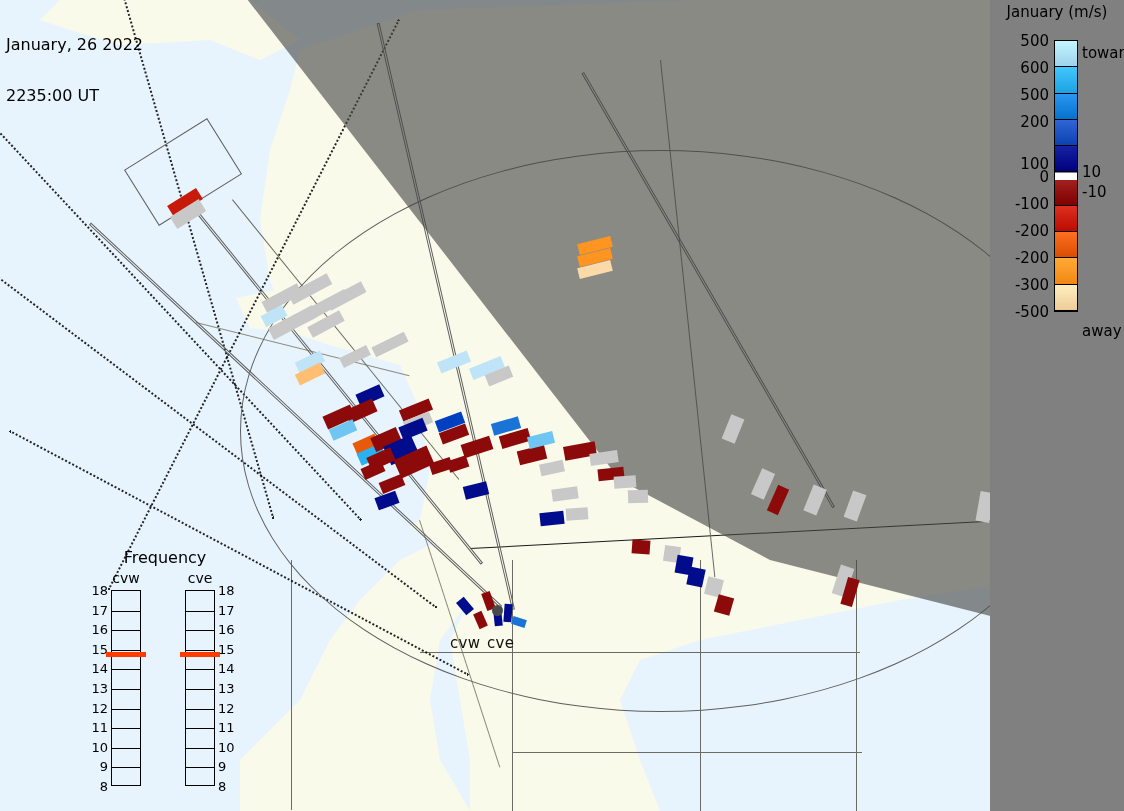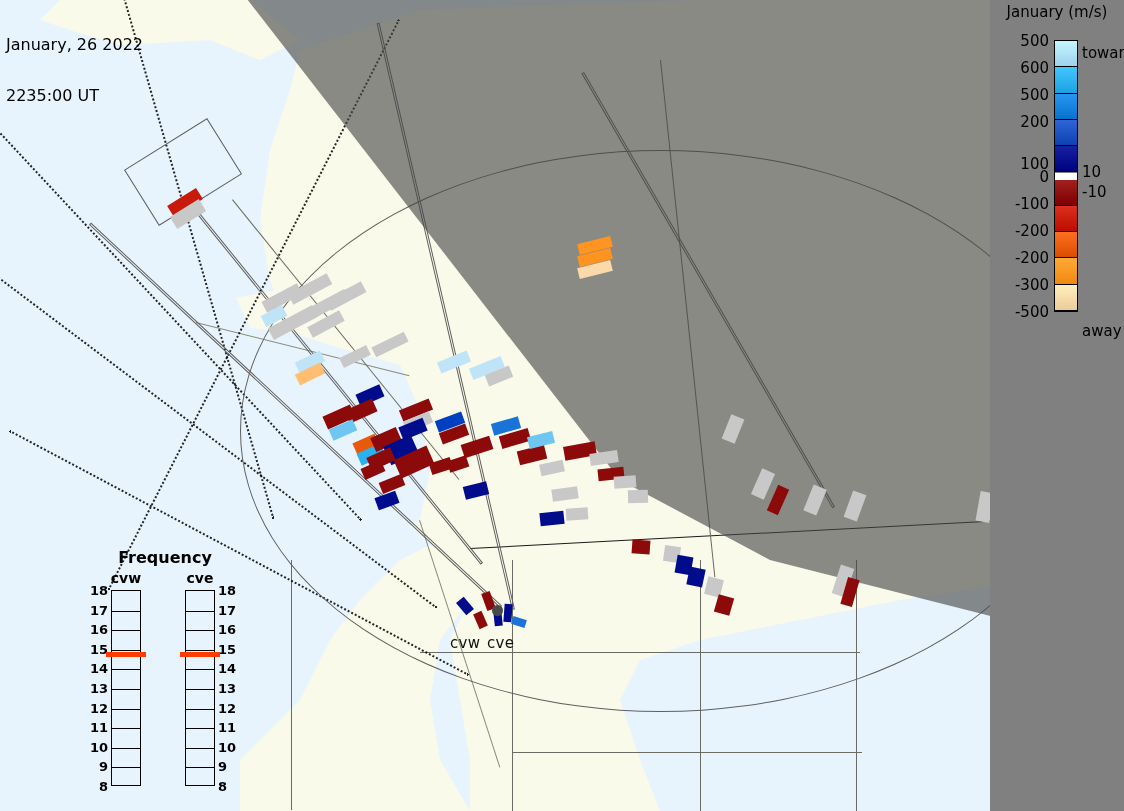--- a/index.html
+++ b/index.html
@@ -44,21 +44,21 @@
   #cbar-strip{position:absolute;left:64px;top:40px;width:24px;height:272px;
               border:1px solid #000;box-sizing:border-box;}
   .cb-band{position:absolute;left:0;width:100%;border-bottom:1px solid #000;box-sizing:border-box;}
   .cb-gap{position:absolute;left:0;width:100%;background:#FFFFFF;}
   .cb-tick{position:absolute;right:75px;color:#000;font-size:15px;text-align:right;
            white-space:nowrap;transform:translateY(-50%);}
   .cb-side{position:absolute;left:92px;color:#000;font-size:15px;white-space:nowrap;
            transform:translateY(-50%);}
 
   
-  #freq{position:absolute;left:90px;top:548px;width:150px;height:240px;font-weight:bold;}
+  #freq{position:absolute;left:90px;top:548px;width:150px;height:240px;}
   #freq-title{position:absolute;left:0;top:0;width:150px;text-align:center;
               color:#000;font-size:16px;}
   .freq-col-label{position:absolute;color:#000;font-size:14px;text-align:center;}
   .freq-bar{position:absolute;width:30px;border:1px solid #000;box-sizing:border-box;
             background:#E8F4FD;}
   .freq-div{position:absolute;left:0;width:100%;height:1px;background:#000;}
   .freq-marker{position:absolute;height:5px;background:#FF3C00;}
   .freq-num{position:absolute;color:#000;font-size:13px;white-space:nowrap;
             transform:translateY(-50%);}
   .freq-num.left{text-align:right;}

